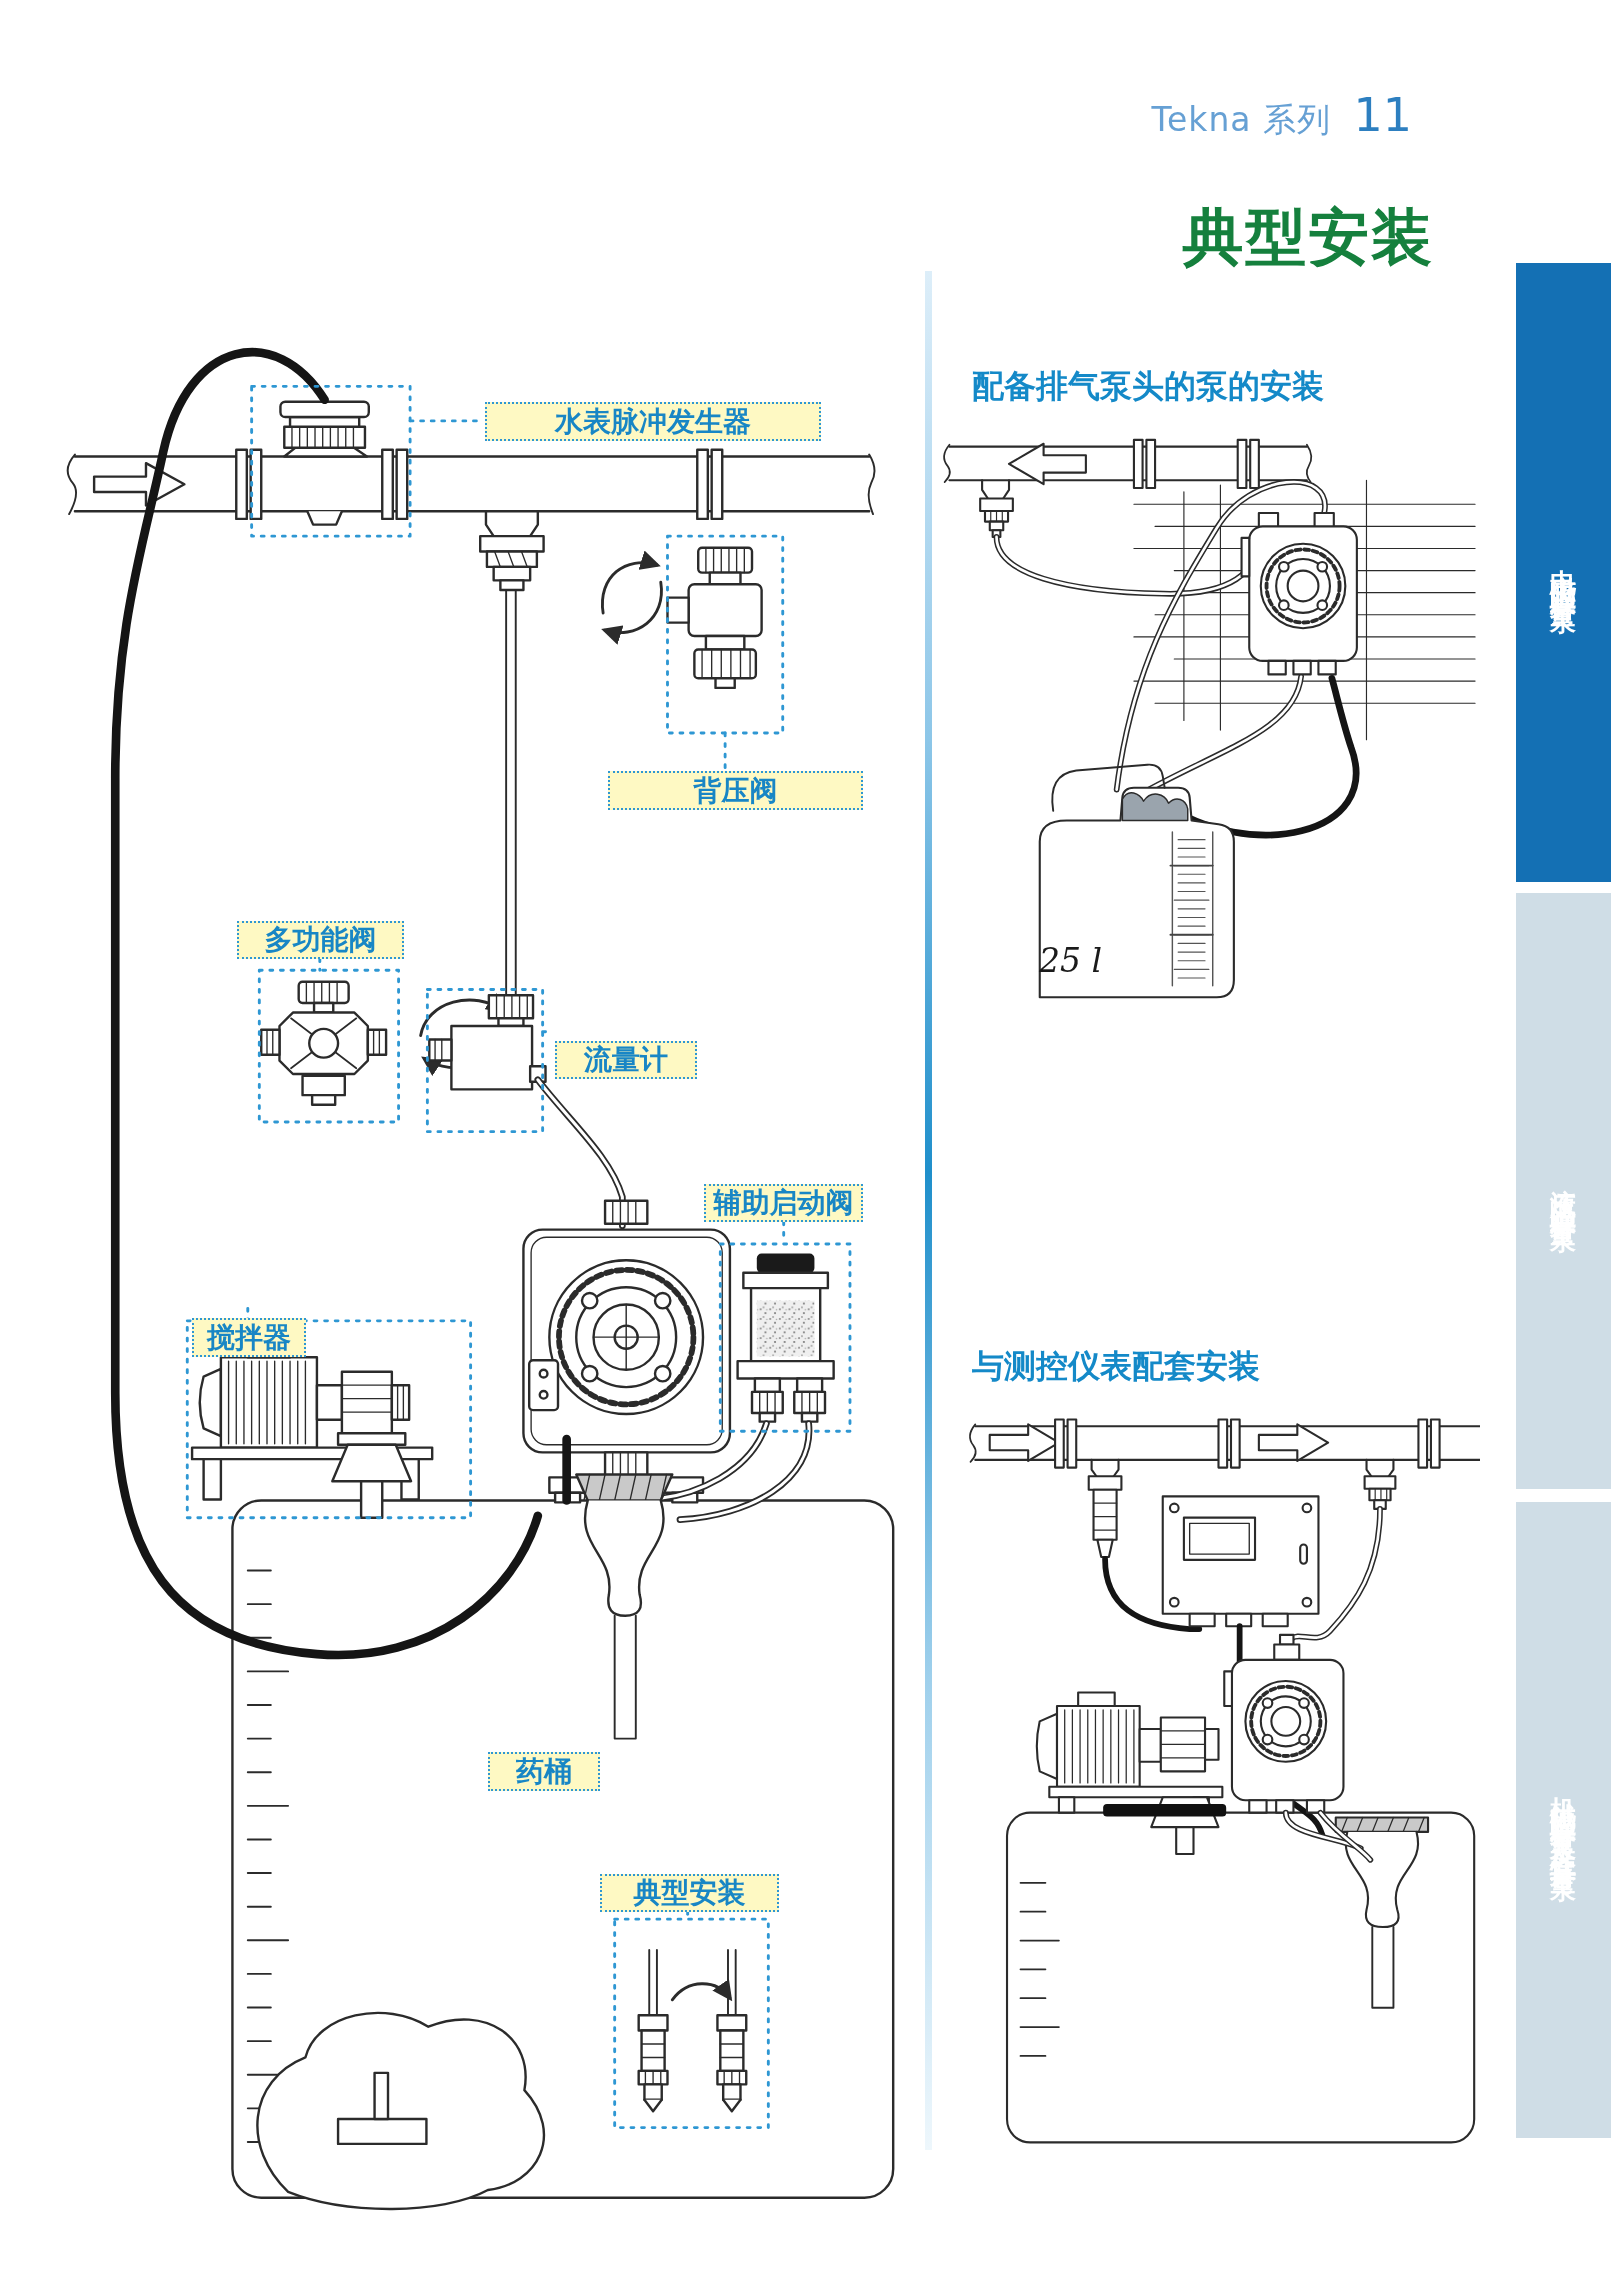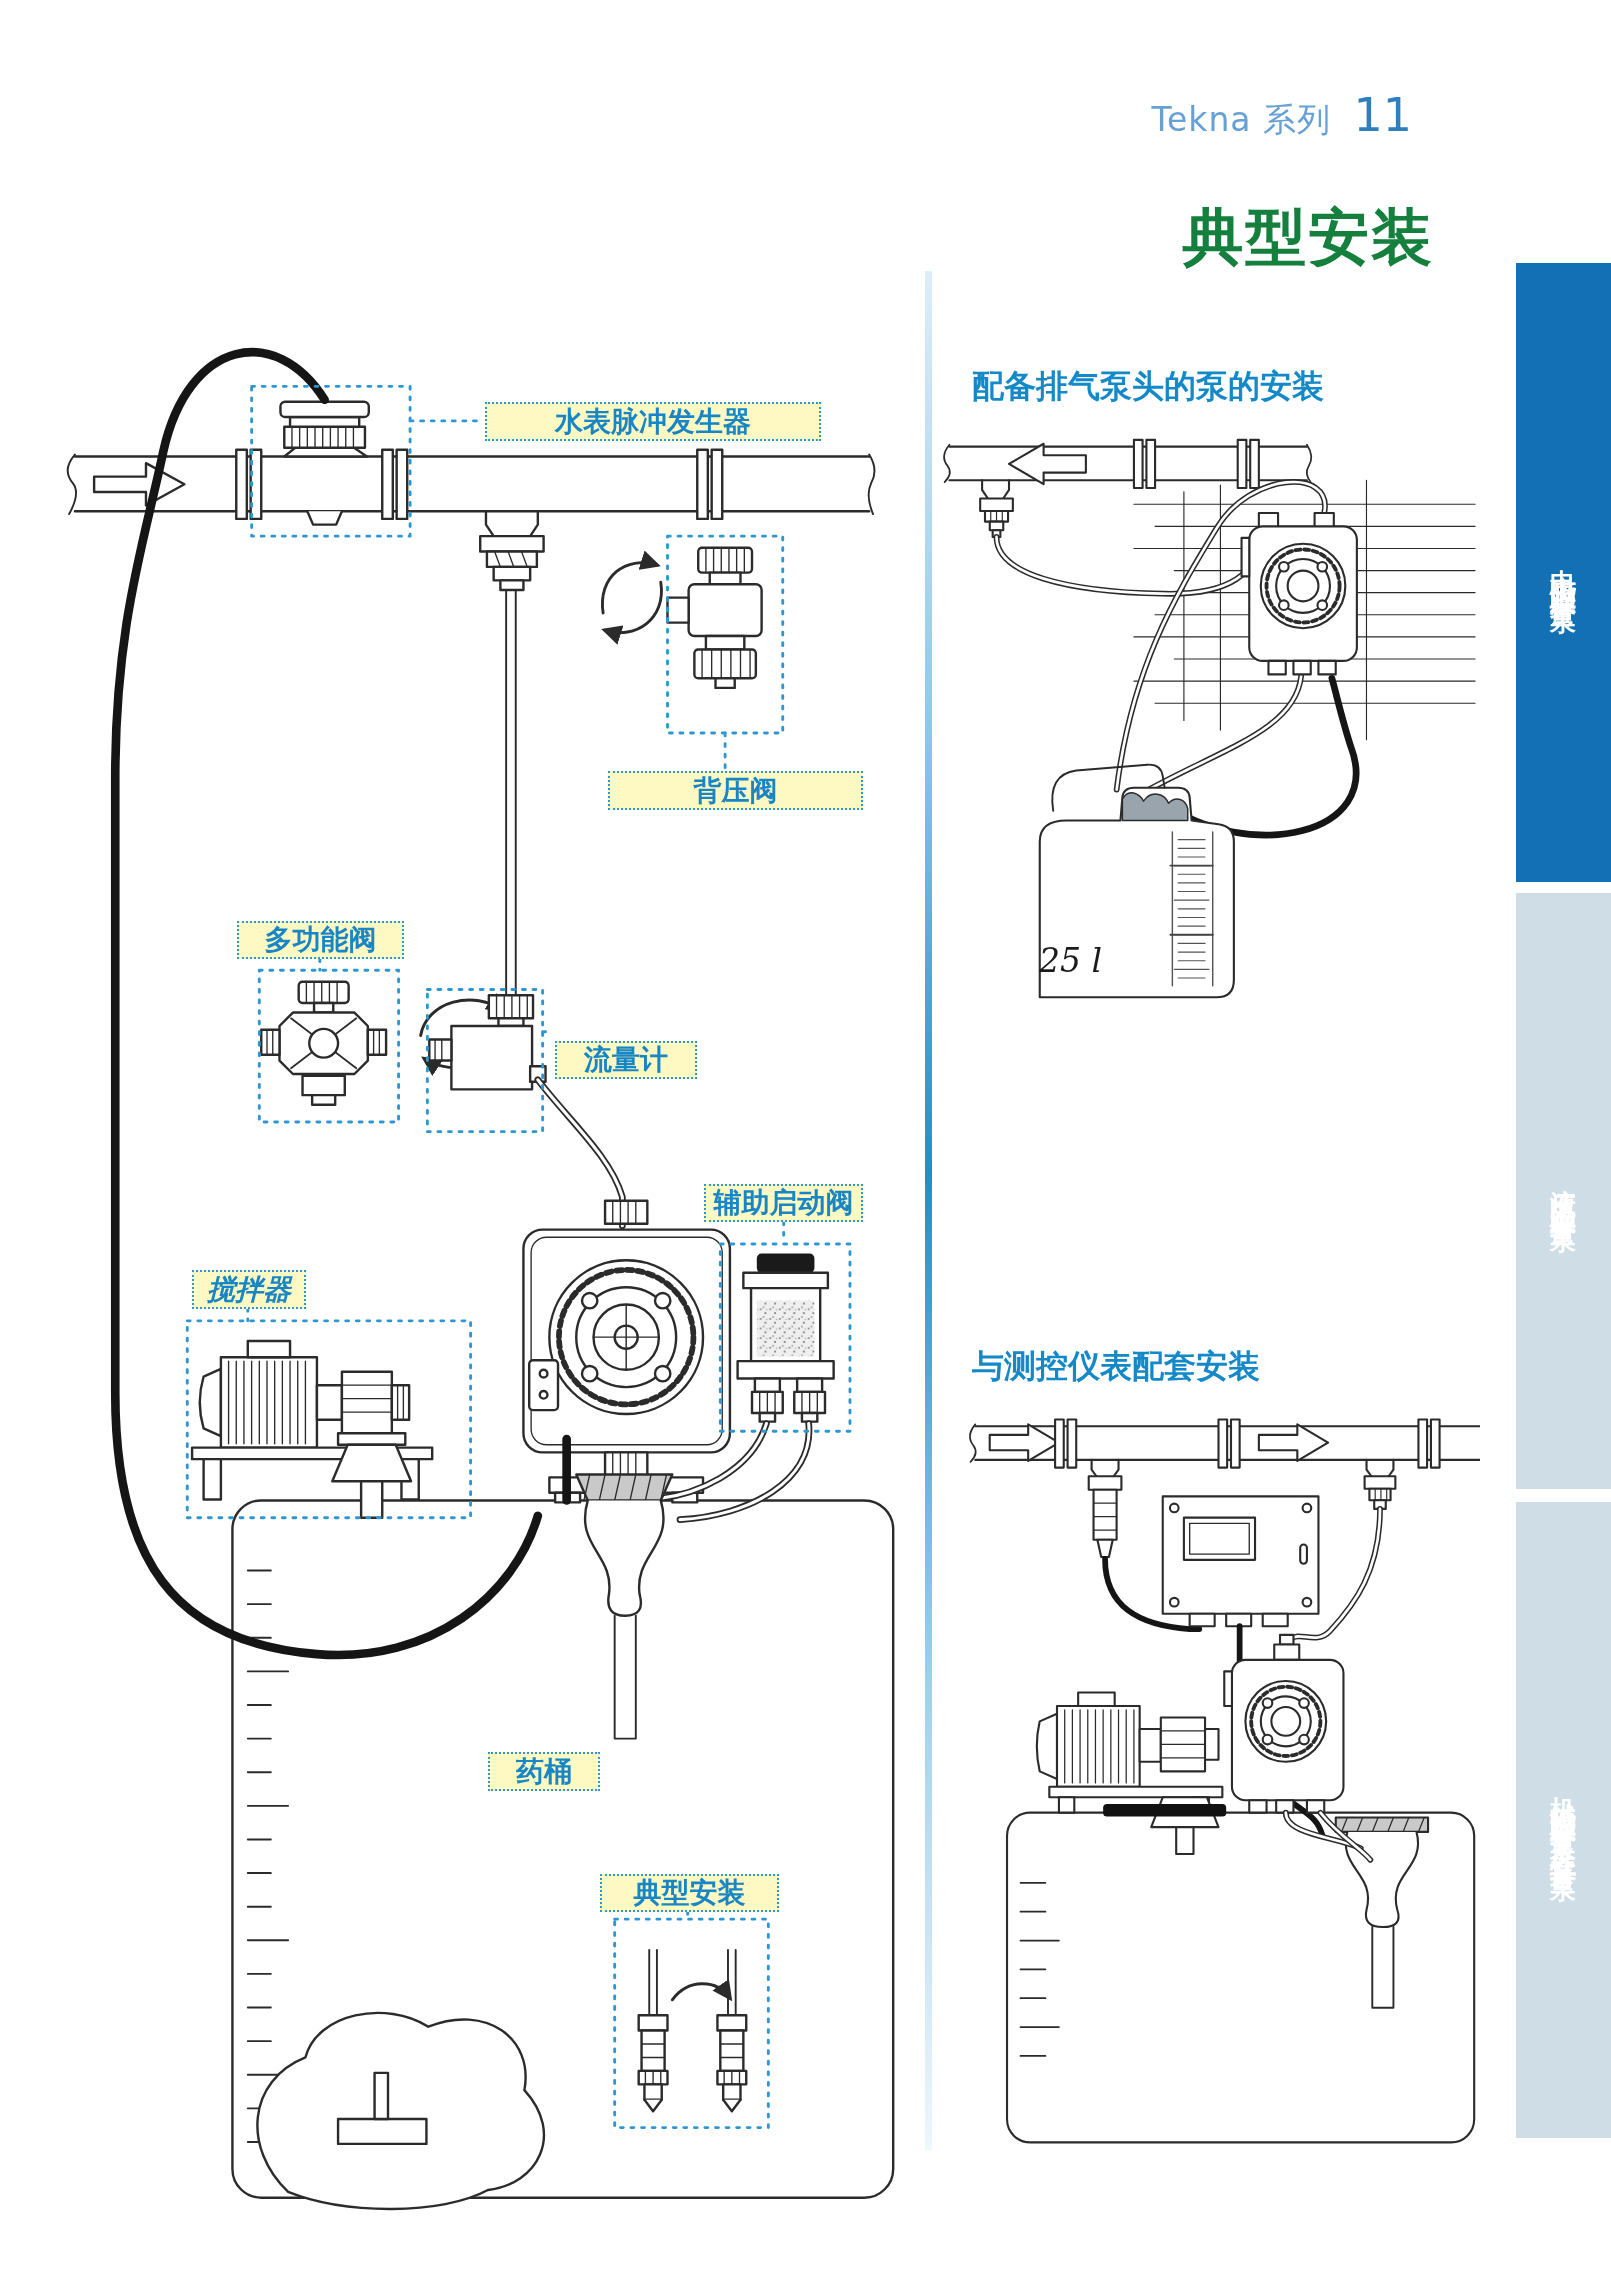--- a/index.html
+++ b/index.html
@@ -423,21 +423,21 @@
         <path stroke-width="2.8" stroke="#fff" d="M404 447 C424 472 444 482 456 496"></path>
       </g>
     </g>
   </svg>
 
   <div class="lbl" style="left:485px;top:402px;width:336px;height:39px;">水表脉冲发生器</div>
   <div class="lbl" style="left:608px;top:771px;width:255px;height:39px;">背压阀</div>
   <div class="lbl" style="left:237px;top:921px;width:167px;height:38px;">多功能阀</div>
   <div class="lbl" style="left:555px;top:1013px;width:142px;height:38px;margin-top:28px;">流量计</div>
   <div class="lbl" style="left:704px;top:1184px;width:159px;height:38px;">辅助启动阀</div>
-  <div class="lbl" style="left:192px;top:1270px;width:114px;height:39px;font-style:italic;">搅拌器</div>
+  <div class="lbl" style="left:192px;top:1318px;width:114px;height:39px;">搅拌器</div>
   <div class="lbl" style="left:488px;top:1752px;width:112px;height:39px;">药桶</div>
   <div class="lbl" style="left:600px;top:1874px;width:179px;height:38px;">典型安装</div>
 
   <div class="capacity">25 l</div>
 
   <div class="divider"></div>
 
   <div class="tab tab1">
     <span>电磁隔膜计量泵</span>
   </div>

